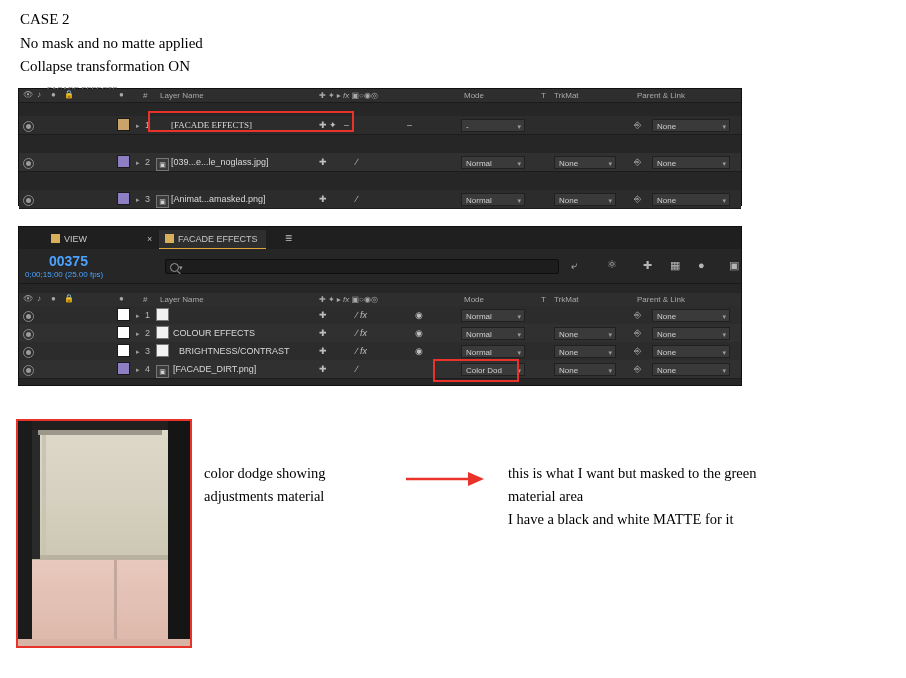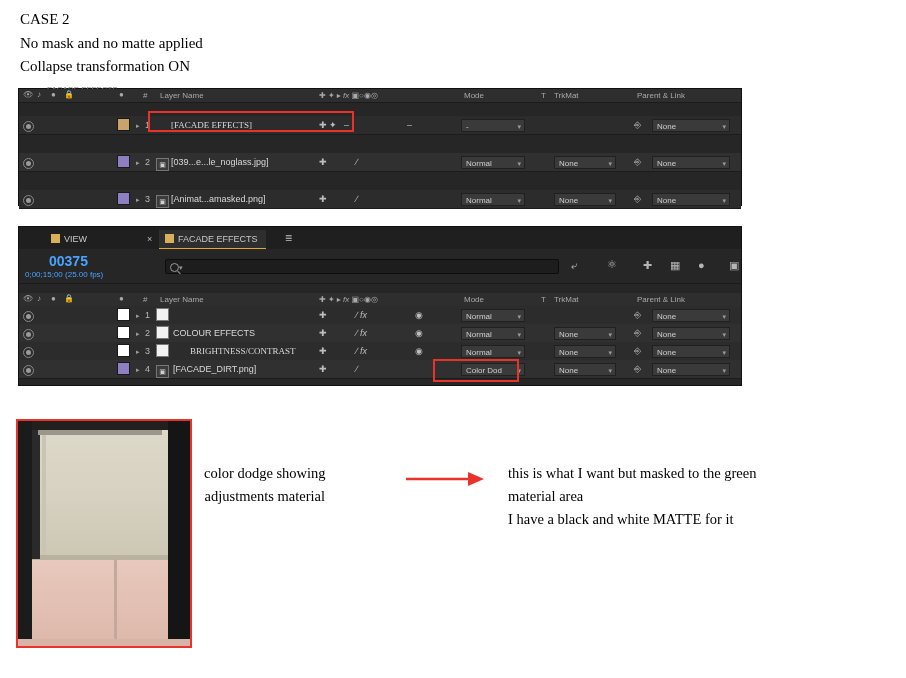--- a/index.html
+++ b/index.html
@@ -400,21 +400,21 @@
     <span class="cell glyph" style="left:615px;">⎆</span>
     <span class="dropdown" style="left:633px; width:78px;"><span>None</span><span class="caret">▾</span></span>
   </div>
 
   <div class="row" style="position:absolute; top:115px; left:0; width:722px;">
     <span class="cell" style="left:4px;"><span class="eye"></span></span>
     <span class="cell" style="left:98px;"><span class="swatch" style="background:#ffffff;"></span></span>
     <span class="cell chev" style="left:117px; line-height:20px;">▸</span>
     <span class="cell num" style="left:126px;">3</span>
     <span class="cell" style="left:137px;"><span class="mini-icon" style="background:#f2f2f2;"></span></span>
-    <span class="cell layer-name" style="left:171px;font-family:Liberation Serif, serif;">BRIGHTNESS/CONTRAST</span>
+    <span class="cell layer-name" style="left:160px;">BRIGHTNESS/CONTRAST</span>
     <span class="cell glyph" style="left:300px;">✚</span>
     <span class="cell glyph" style="left:337px;">∕ <i>fx</i></span>
     <span class="cell glyph" style="left:396px;">◉</span>
     <span class="dropdown wide" style="left:442px;"><span>Normal</span><span class="caret">▾</span></span>
     <span class="dropdown med" style="left:535px;"><span>None</span><span class="caret">▾</span></span>
     <span class="cell glyph" style="left:615px;">⎆</span>
     <span class="dropdown" style="left:633px; width:78px;"><span>None</span><span class="caret">▾</span></span>
   </div>
 
   <div class="row alt" style="position:absolute; top:133px; left:0; width:722px;">
@@ -458,21 +458,21 @@
       <rect x="14" y="0" width="8" height="138" fill="#2a2a2a"></rect>
       <rect x="14" y="0" width="136" height="9" fill="#22201e"></rect>
       <rect x="20" y="9" width="124" height="5" fill="#9d968a"></rect>
       <rect x="96" y="138" width="3" height="87" fill="#c4a89c"></rect>
       <rect x="0" y="218" width="172" height="7" fill="#d8b4a6"></rect>
       <rect x="24" y="14" width="4" height="120" fill="#cac4b3"></rect>
     </svg>
   </div>
 </div>
 
-<div class="caption" style="left:204px; top:462px;text-align:center;">
+<div class="caption" style="left:204px; top:462px;">
   <div>color dodge showing</div>
   <div>adjustments material</div>
 </div>
 
 <svg class="arrow-svg" style="left:404px; top:466px;" width="84" height="26" viewBox="0 0 84 26">
   <line x1="2" y1="13" x2="68" y2="13" stroke="#e8322a" stroke-width="2.4"></line>
   <polygon points="80,13 64,6 64,20" fill="#e8322a"></polygon>
 </svg>
 
 <div class="caption" style="left:508px; top:462px;">

